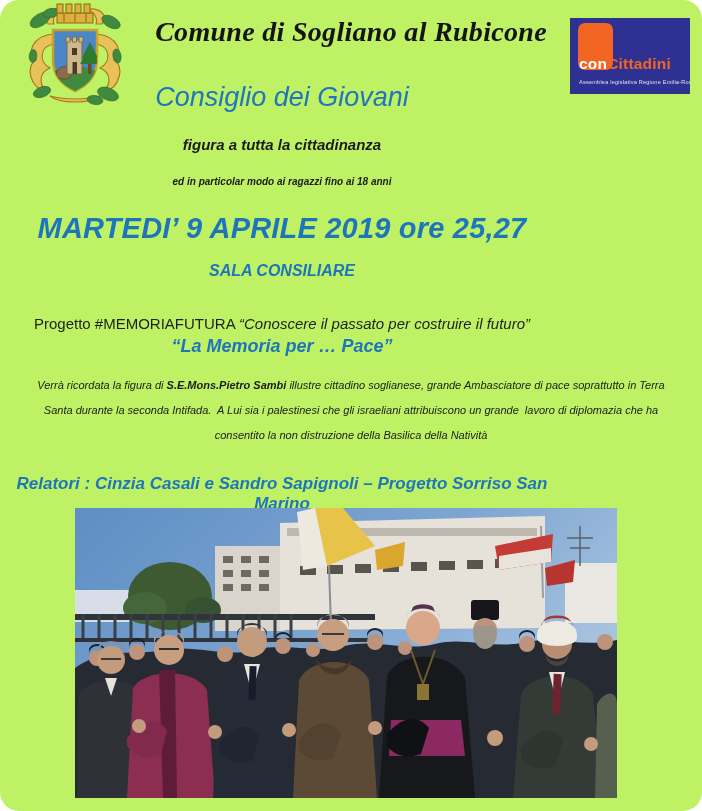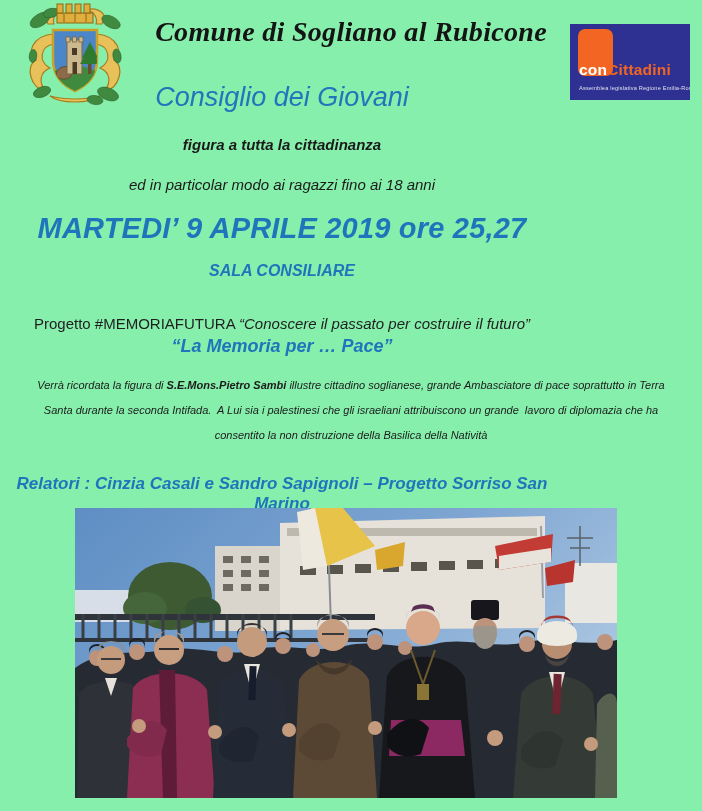--- a/index.html
+++ b/index.html
@@ -1,43 +1,43 @@
 <!DOCTYPE html>
 <html><head>
 <meta charset="utf-8">
 <style>
   html,body{margin:0;padding:0;background:#fff;}
   .page{
-    position:relative;width:702px;height:811px;background:#86efac;overflow:hidden;
-    font-family:"Liberation Sans",sans-serif;color:#1a1a1a;
+    position:relative;width:702px;height:811px;background:#bef264;overflow:hidden;
+    font-family:"Liberation Sans",sans-serif;color:#1a1a1a;border-radius:19px;
   }
   .abs{position:absolute;}
   .centerline{left:0;width:564px;text-align:center;}
 
   
   .crest{left:20px;top:0;width:110px;height:108px;}
   .main-title{
     left:118px;top:16px;width:466px;text-align:center;
     font-family:"Liberation Serif",serif;font-weight:bold;font-style:italic;
     font-size:28px;line-height:1.15;color:#141414;letter-spacing:.3px;
   }
   .logo{
-    left:570px;top:24px;width:120px;height:76px;background:#2E3192;
+    left:570px;top:18px;width:120px;height:76px;background:#2E3192;
     overflow:hidden;
   }
   .logo-orange-box{position:absolute;left:8px;top:5px;width:35px;height:47px;background:#F26522;border-radius:7px;}
   .logo-wordmark{position:absolute;left:9px;top:37px;font-weight:bold;font-size:15.5px;letter-spacing:.2px;white-space:nowrap;}
   .logo-con{color:#ffffff;}
   .logo-cittadini{color:#F26522;}
   .logo-caption{position:absolute;left:9px;top:61px;font-size:5.6px;color:#dfe0ee;letter-spacing:.2px;white-space:nowrap;}
 
   
   .subtitle{top:82px;font-style:italic;font-size:27px;color:#2175BC;}
   .audience1{top:136px;font-weight:bold;font-style:italic;font-size:15px;color:#1b1b1b;}
-  .audience2{top:176px;font-weight:normal;font-style:italic;font-size:15px;color:#1b1b1b;}
+  .audience2{top:176px;font-weight:bold;font-style:italic;font-size:10px;color:#1b1b1b;}
   .event-date{top:212px;font-weight:bold;font-style:italic;font-size:29px;color:#1F75BC;letter-spacing:.2px;}
   .venue{top:262px;font-weight:bold;font-style:italic;font-size:16px;color:#1F75BC;}
   .project{top:315px;font-size:15px;color:#1f1f1f;white-space:pre-wrap;}
   .project .quote{font-style:italic;}
   .theme{top:336px;font-weight:bold;font-style:italic;font-size:18px;color:#1F75BC;}
   .description{
     top:373px;left:36px;width:630px;text-align:center;
     font-style:italic;font-size:11px;line-height:25px;color:#1b1b1b;white-space:pre-wrap;
   }
   .description .strong{font-weight:bold;}

